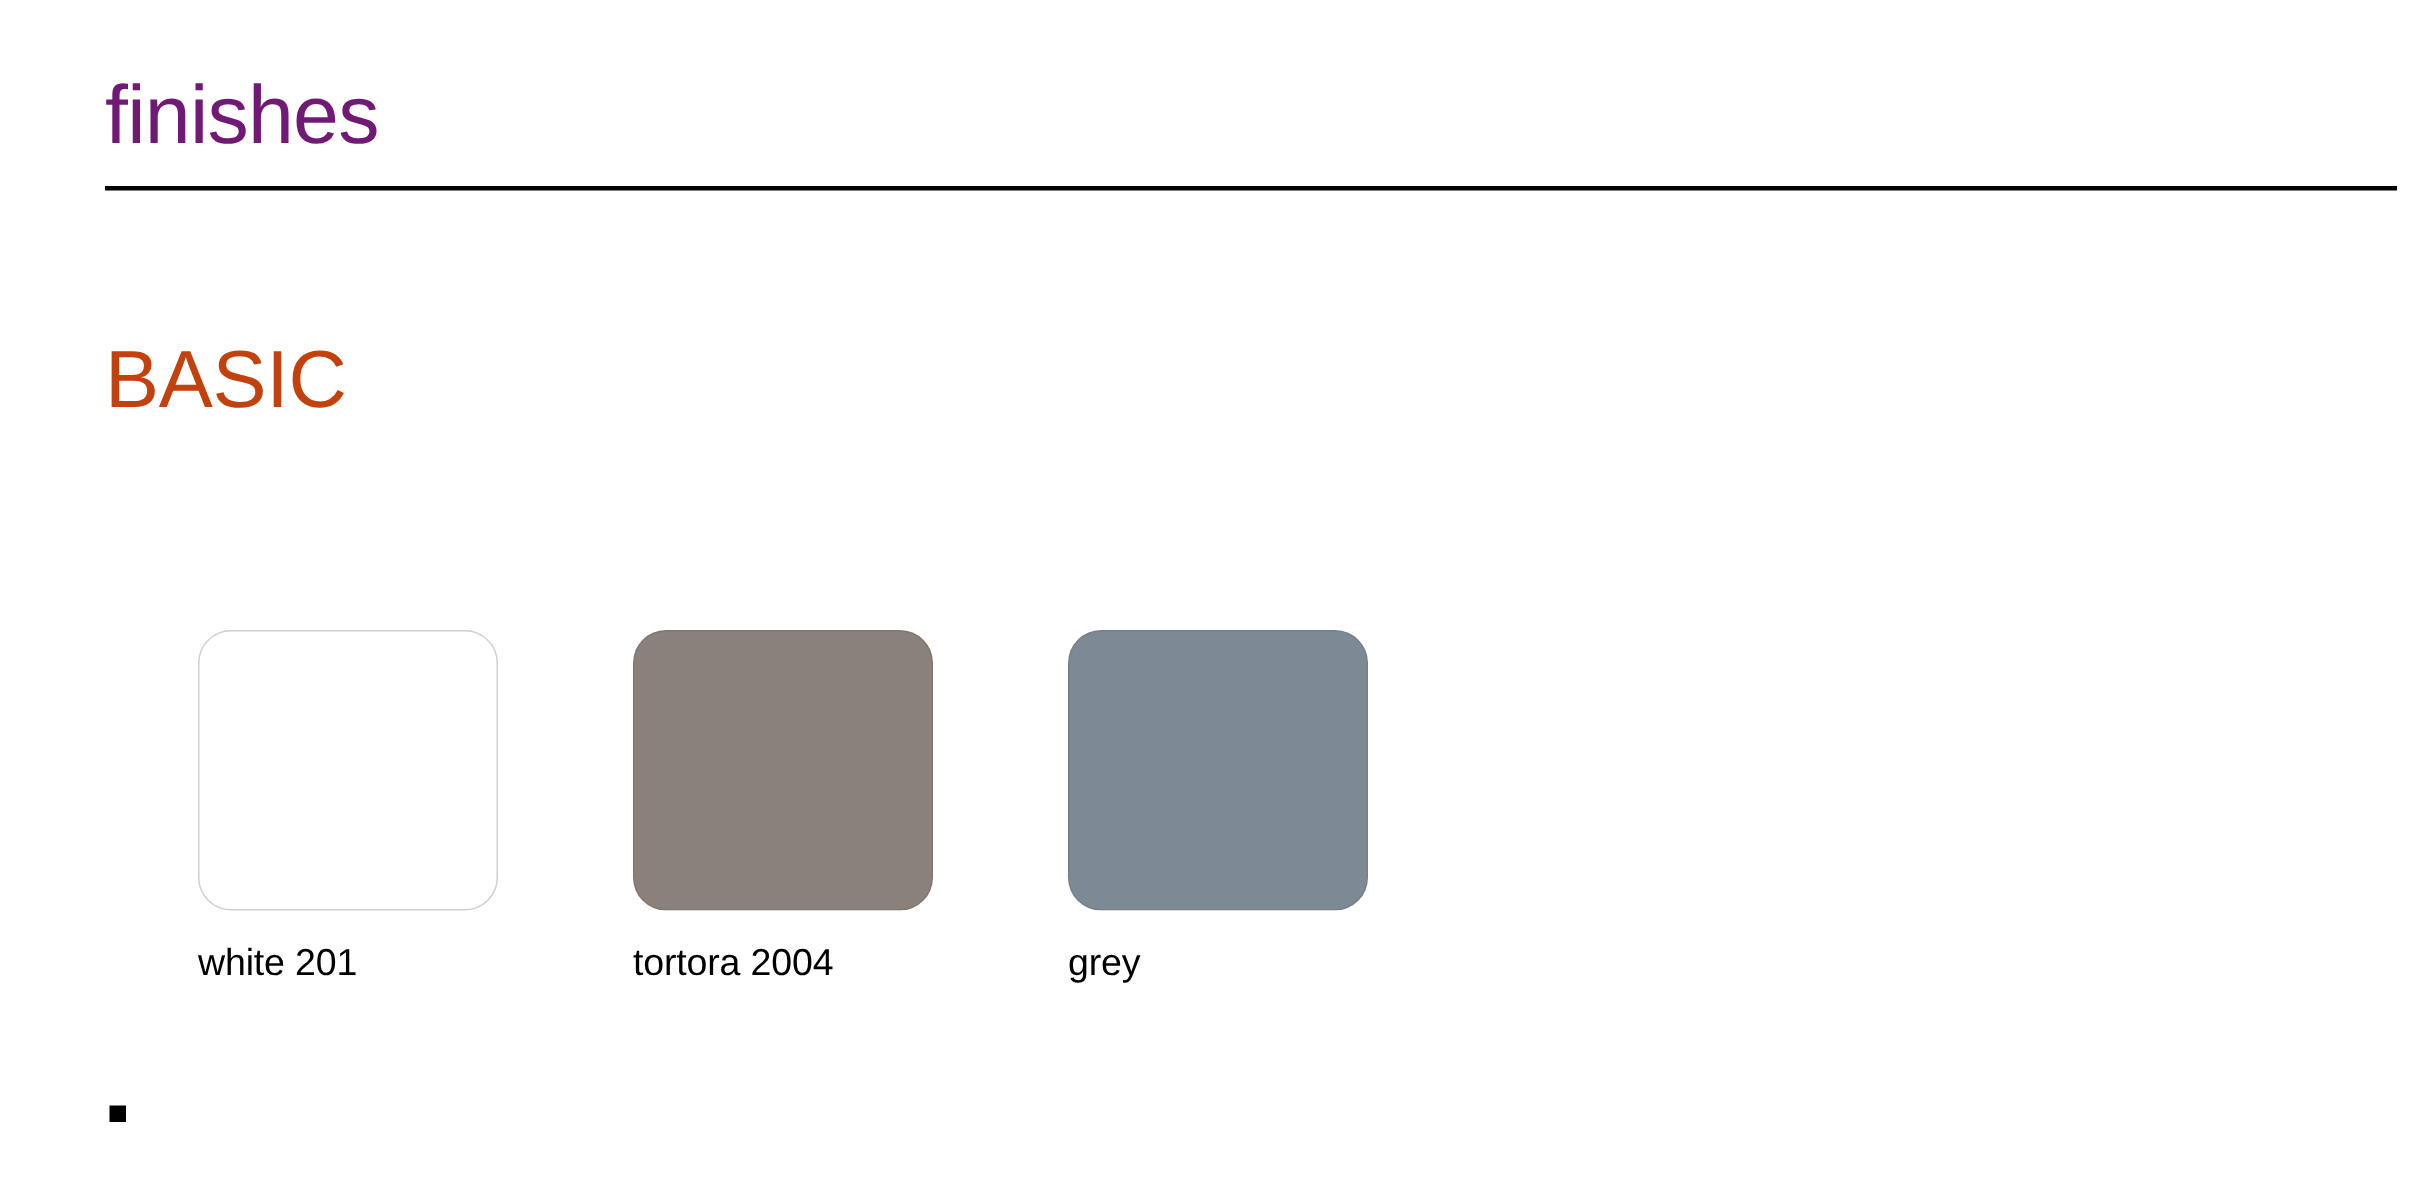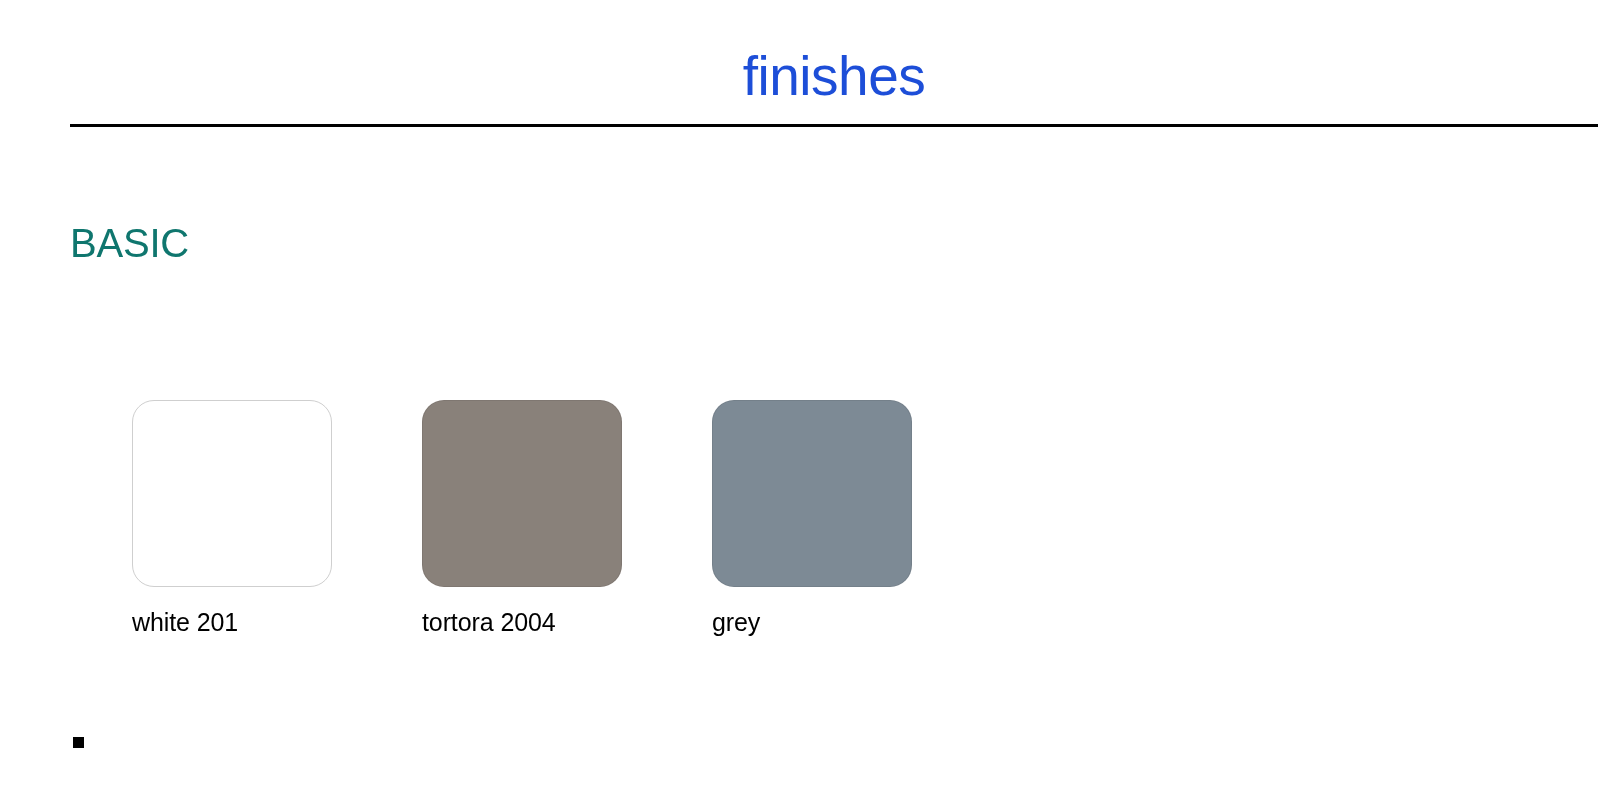--- a/index.html
+++ b/index.html
@@ -28,53 +28,52 @@
     left: 70px;
     top: 48px;
     width: 1528px;
   }
   .page-title {
     font-size: 55px;
     font-weight: 400;
     line-height: 1.05;
     letter-spacing: -0.5px;
     margin: 0;
-    color: #1d4ed8;
-    text-align: center;
+    color: #701a75;
   }
   .title-rule {
     margin-top: 18px;
     height: 0;
     border: 0;
     border-top: 3px solid #000000;
     width: 1528px;
   }
 
   
   .collection {
     position: absolute;
     left: 70px;
     top: 214px;
   }
   .collection-name,
   .collection-ref {
-    font-size: 40px;
+    font-size: 54px;
     font-weight: 400;
     line-height: 1.45;
     letter-spacing: -0.2px;
     margin: 0;
-    color: #0f766e;
+    color: #c2410c;
     white-space: nowrap;
   }
 
   
   .swatch-row {
     position: absolute;
     left: 92px;
-    top: 400px;
+    top: 420px;
     display: flex;
     align-items: flex-start;
     padding-left: 40px;
   }
   .swatch-item {
     width: 200px;
     margin-right: 90px;
     display: flex;
     flex-direction: column;
   }

